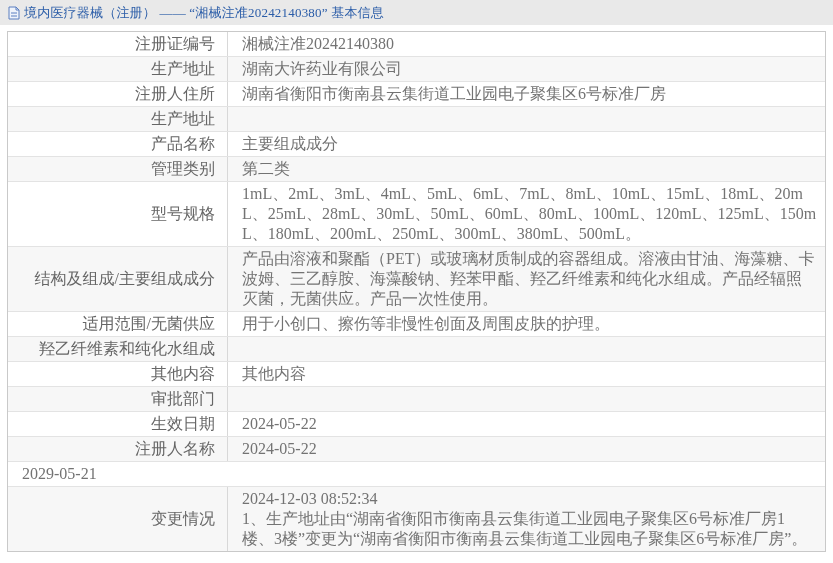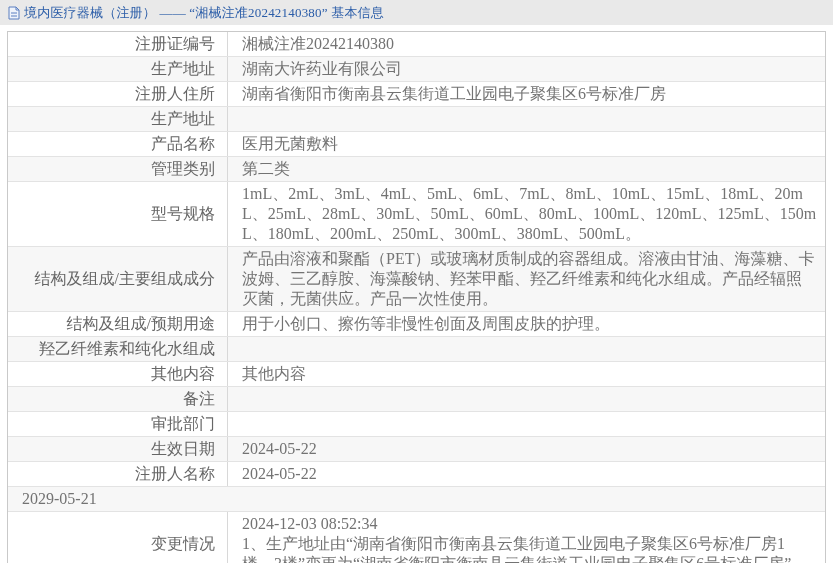--- a/index.html
+++ b/index.html
@@ -81,21 +81,21 @@
       </div>
       <div class="row">
         <div class="cell label-cell">
           <span>生产地址</span>
         </div>
       </div>
       <div class="row">
         <div class="cell label-cell">
           <span>产品名称</span>
         </div>
-        <div class="cell value-cell"><span>医用无菌敷料</span></div>
+        <div class="cell value-cell"><span>主要组成成分</span></div>
       </div>
       <div class="row">
         <div class="cell label-cell">
           <span>管理类别</span>
         </div>
         <div class="cell value-cell"><span>第二类</span></div>
       </div>
       <div class="row">
         <div class="cell label-cell">
           <span>型号规格</span>
@@ -103,41 +103,35 @@
         <div class="cell value-cell"><span>1mL、2mL、3mL、4mL、5mL、6mL、7mL、8mL、10mL、15mL、18mL、20mL、25mL、28mL、30mL、50mL、60mL、80mL、100mL、120mL、125mL、150mL、180mL、200mL、250mL、300mL、380mL、500mL。</span></div>
       </div>
       <div class="row">
         <div class="cell label-cell">
           <span>结构及组成/主要组成成分</span>
         </div>
         <div class="cell value-cell"><span>产品由溶液和聚酯（PET）或玻璃材质制成的容器组成。溶液由甘油、海藻糖、卡波姆、三乙醇胺、海藻酸钠、羟苯甲酯、羟乙纤维素和纯化水组成。产品经辐照灭菌，无菌供应。产品一次性使用。</span></div>
       </div>
       <div class="row">
         <div class="cell label-cell">
-          <span>结构及组成/预期用途</span>
+          <span>适用范围/无菌供应</span>
         </div>
         <div class="cell value-cell"><span>用于小创口、擦伤等非慢性创面及周围皮肤的护理。</span></div>
       </div>
       <div class="row">
         <div class="cell label-cell">
           <span>羟乙纤维素和纯化水组成</span>
         </div>
         <div class="cell value-cell"><span></span></div>
       </div>
       <div class="row">
         <div class="cell label-cell">
           <span>其他内容</span>
         </div>
         <div class="cell value-cell"><span>其他内容</span></div>
-      </div>
-      <div class="row">
-        <div class="cell label-cell">
-          <span>备注</span>
-        </div>
-        <div class="cell value-cell"><span></span></div>
       </div>
       <div class="row">
         <div class="cell label-cell">
           <span>审批部门</span>
         </div>
       </div>
       <div class="row">
         <div class="cell label-cell">
           <span>生效日期</span>
         </div>

